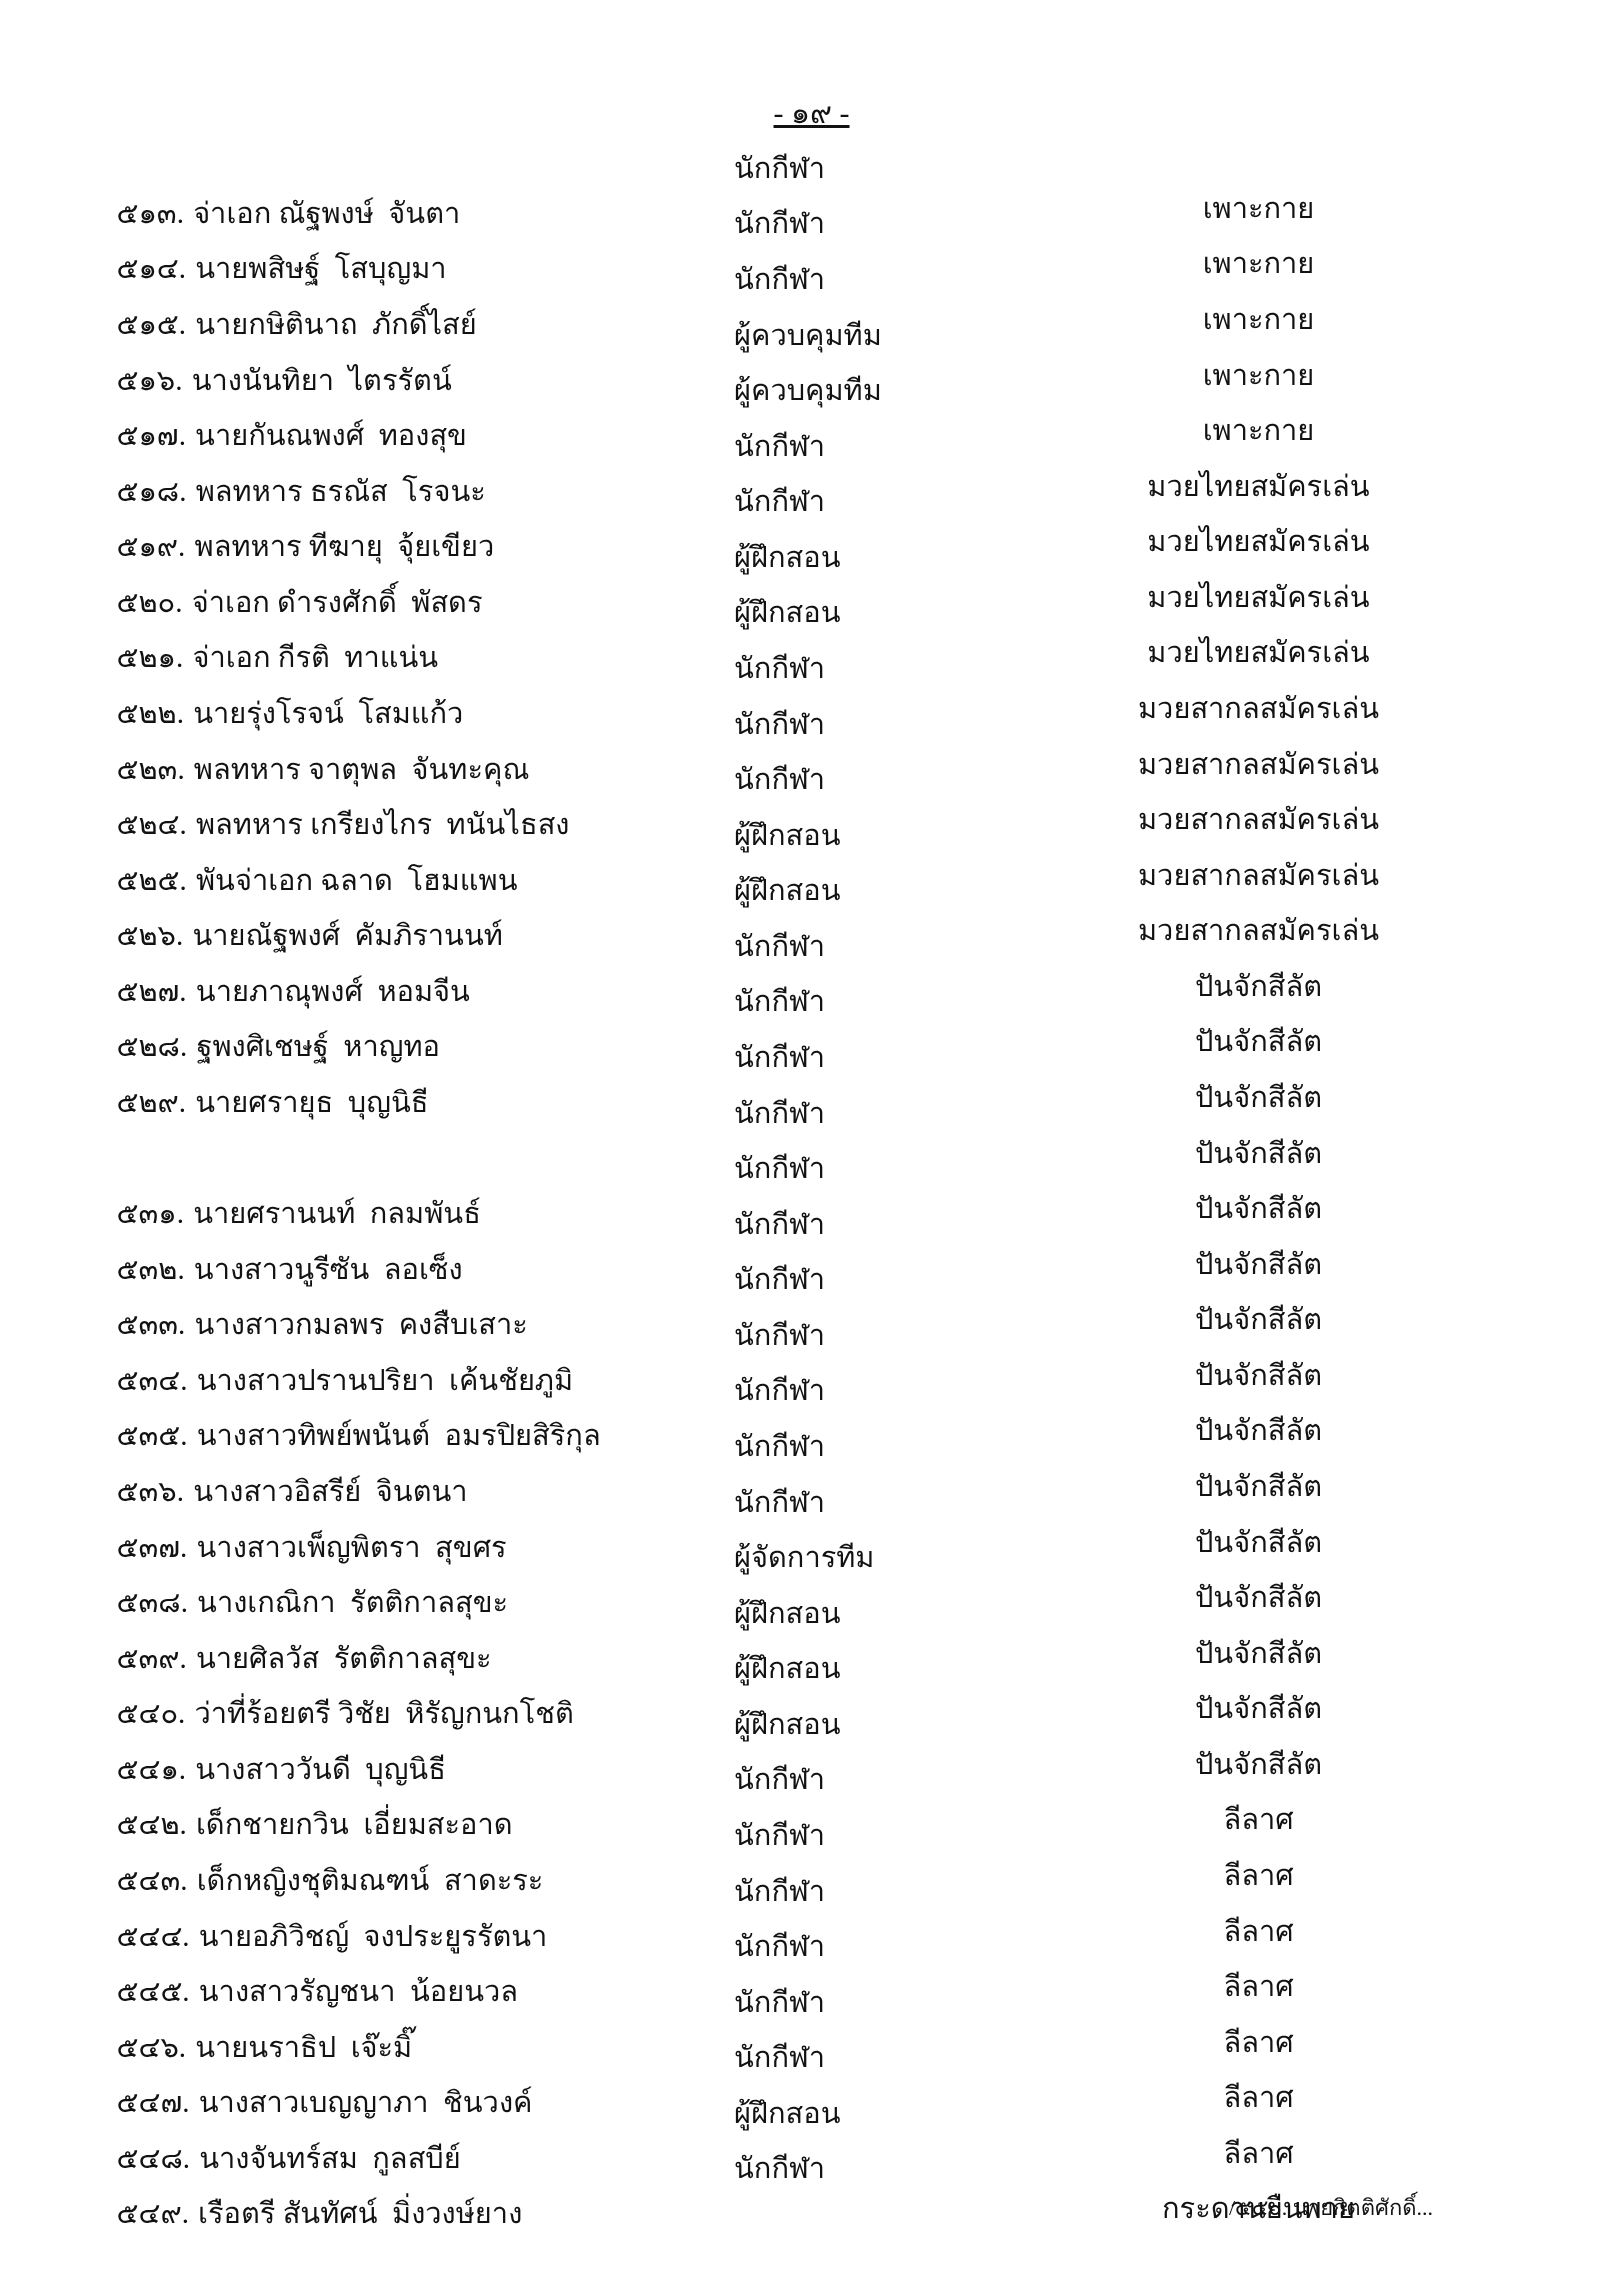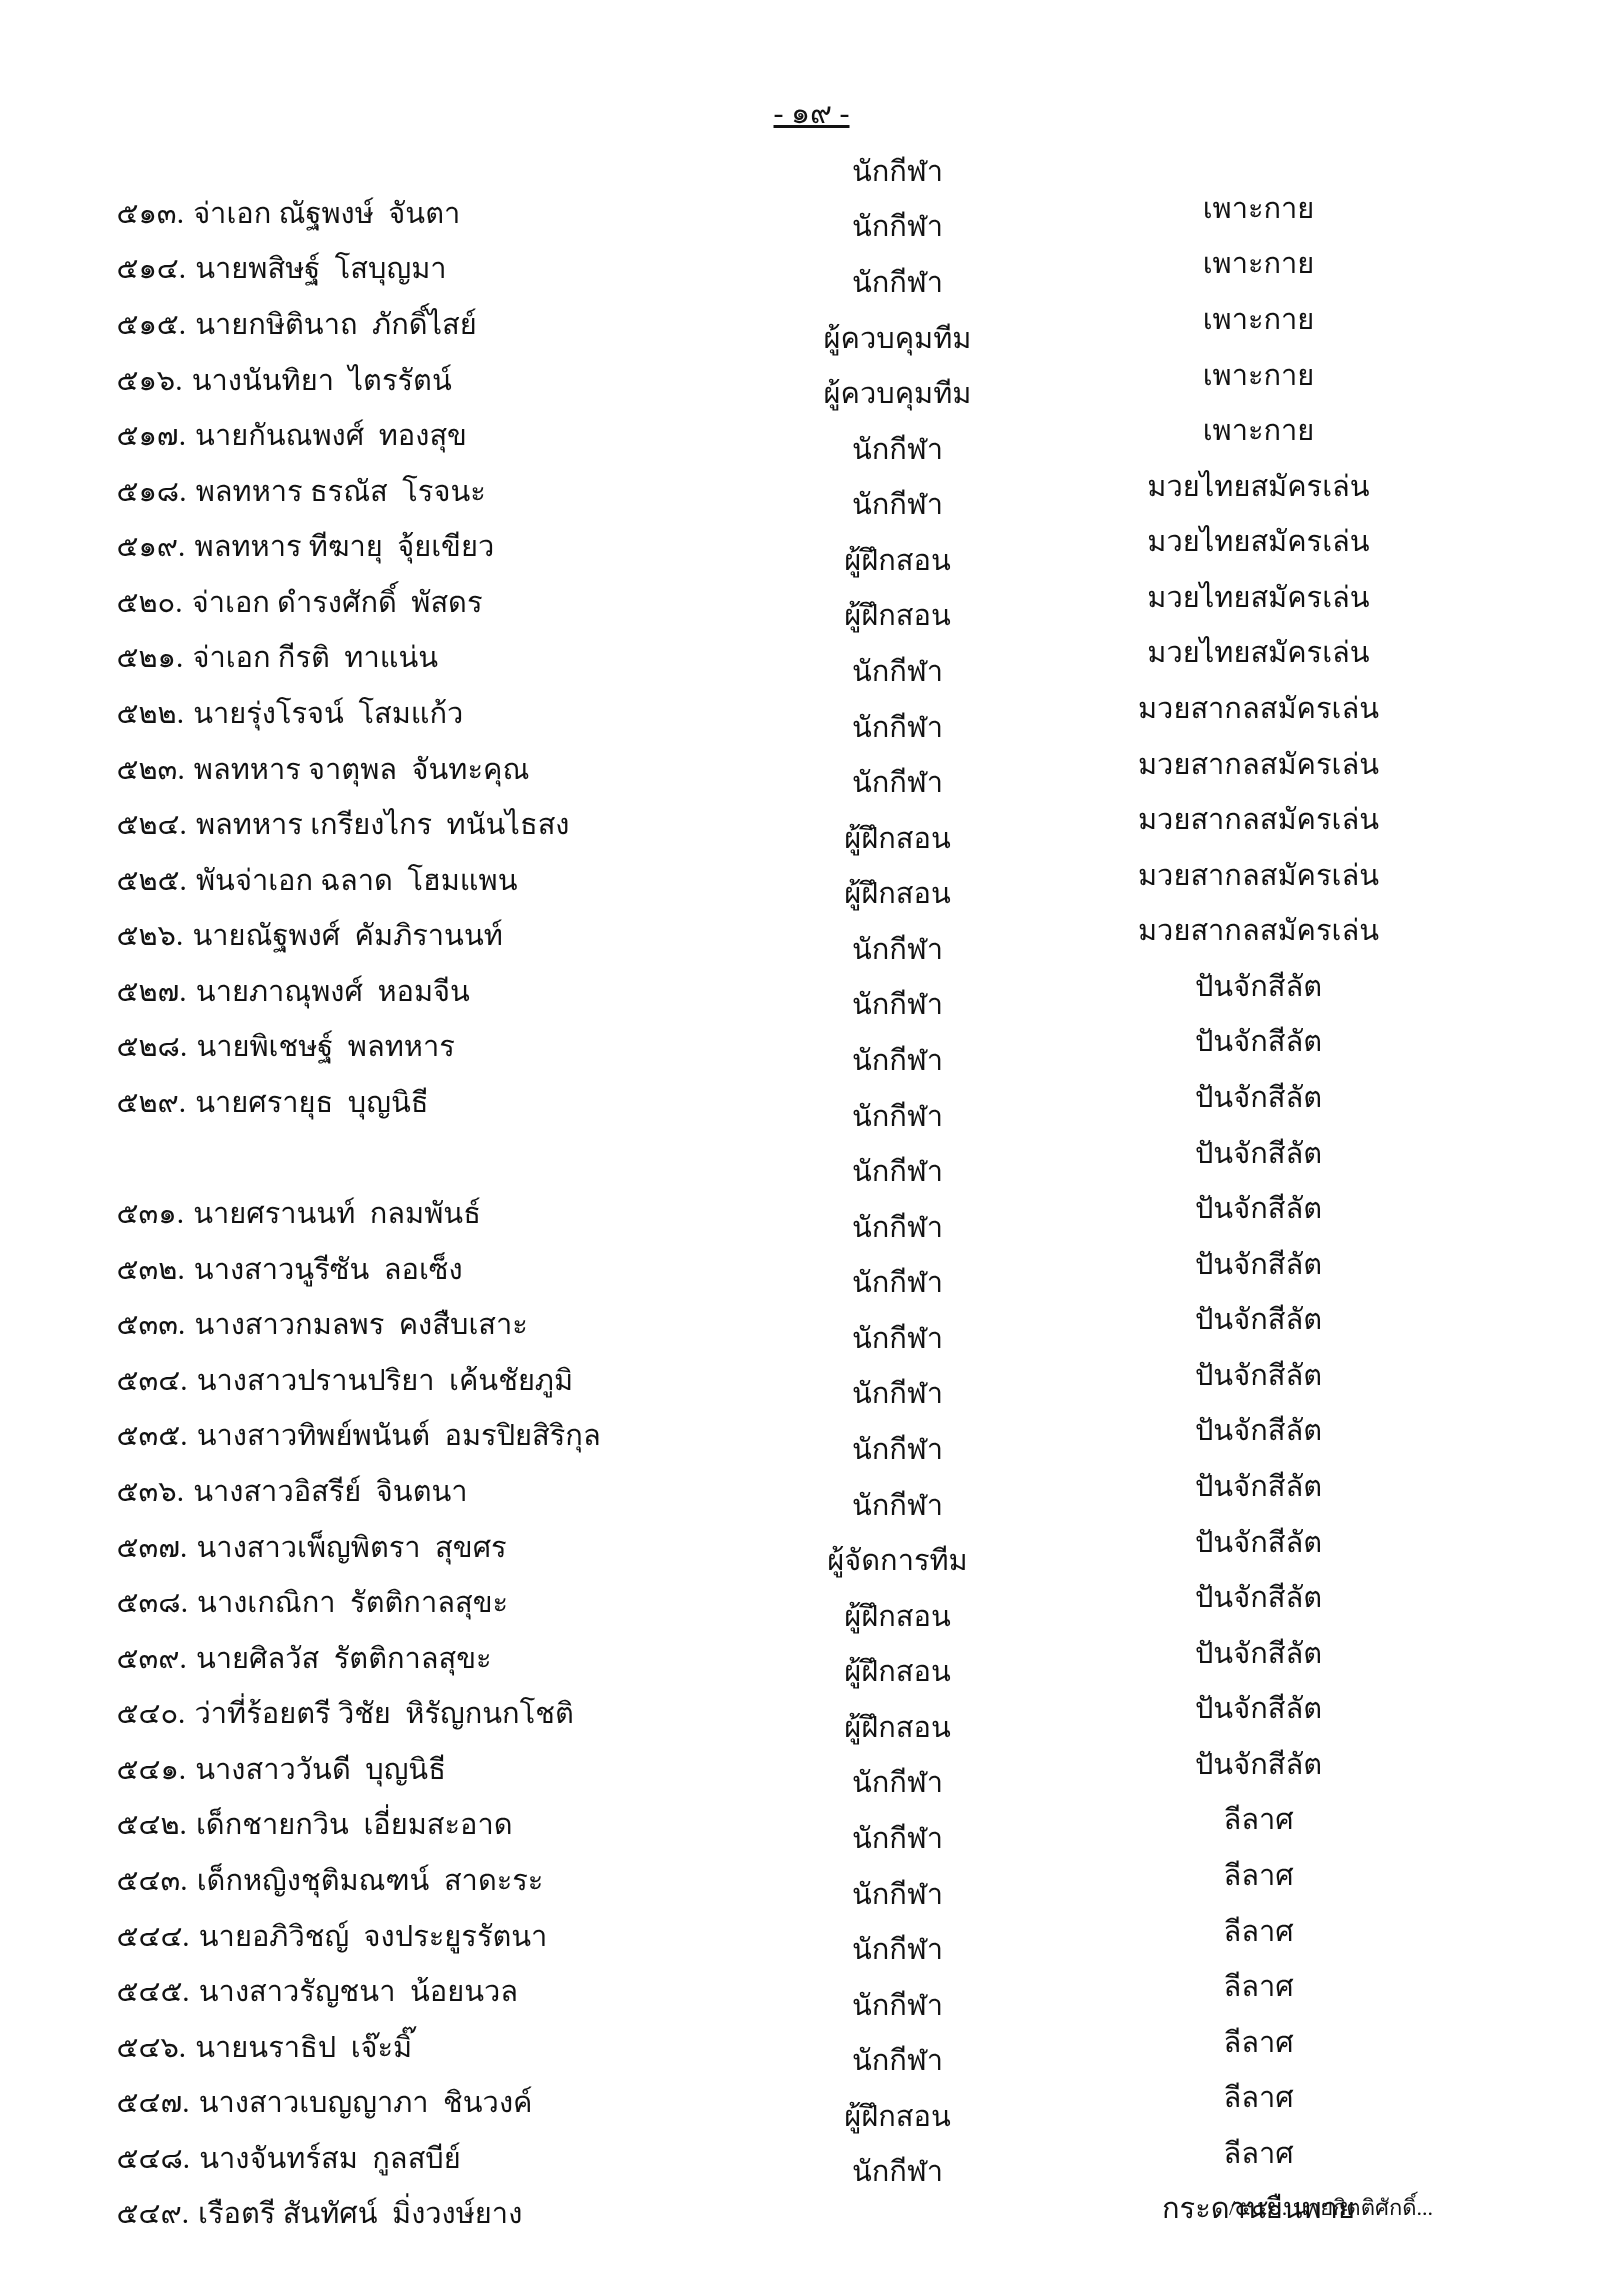--- a/index.html
+++ b/index.html
@@ -48,21 +48,21 @@
     white-space: pre;
   }
   .cell.namecell {
     left: 73px;
     width: 655px;
     text-align: left;
   }
   .cell.rolecell {
     left: 734px;
     width: 327px;
-    text-align: center;
+    font-family: Liberation Mono, monospace;
   }
   .cell.sportcell {
     left: 1062px;
     width: 393px;
     text-align: center;
     margin-top: 37px;
   }
   .no {
     margin-right: 9.2px;
   }
@@ -183,21 +183,21 @@
   </div>
     <div class="row" style="top: 928px;">
     <div class="cell namecell">
       <span class="no">๕๒๗.</span><span class="nm">นายภาณุพงศ์  หอมจีน</span>
     </div>
     <div class="cell rolecell">นักกีฬา</div>
     <div class="cell sportcell">ปันจักสีลัต</div>
   </div>
     <div class="row" style="top: 983px;">
     <div class="cell namecell">
-      <span class="no">๕๒๘.</span><span class="nm">นายพิเชษฐ์  พลทหาร</span>
+      <span class="no">๕๒๘.</span><span class="nm">ฐพงศิเชษฐ์  หาญทอ</span>
     </div>
     <div class="cell rolecell">นักกีฬา</div>
     <div class="cell sportcell">ปันจักสีลัต</div>
   </div>
     <div class="row" style="top: 1039px;">
     <div class="cell namecell">
       <span class="no">๕๒๙.</span><span class="nm">นายศรายุธ  บุญนิธี</span>
     </div>
     <div class="cell rolecell">นักกีฬา</div>
     <div class="cell sportcell">ปันจักสีลัต</div>

